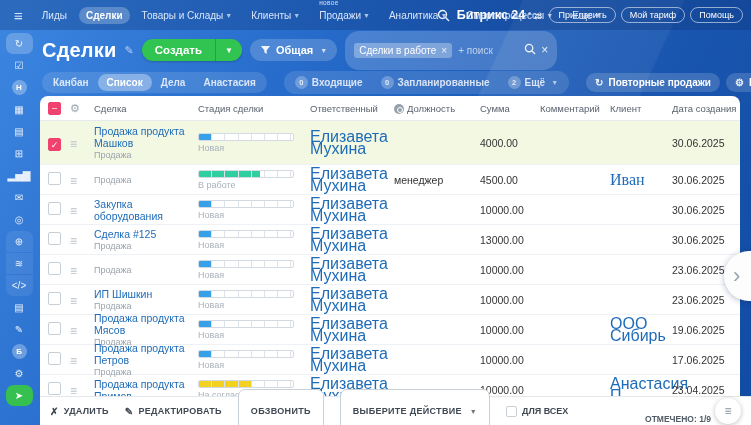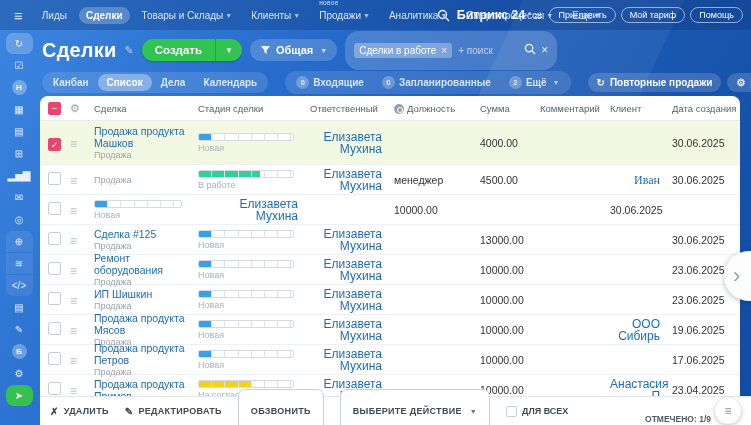--- a/index.html
+++ b/index.html
@@ -85,21 +85,21 @@
   .row.selected{background:#f3f8e3;}
   .dlink{color:#1e6bb8;font-size:10.5px;line-height:12px;text-decoration:none;display:block;cursor:pointer;}
   .subt{color:#9aa3ad;font-size:9px;margin-top:1px;line-height:10px;}
   .titlecell{padding-right:10px;overflow:hidden;}
   .stagecell{padding-right:16px;}
   .bar{height:8px;border:1px solid #d3dae1;border-radius:2px;position:relative;background:#fff;overflow:hidden;}
   .bar-fill{position:absolute;top:0;left:0;bottom:0;}
   .bar-segs{position:absolute;inset:0;background:repeating-linear-gradient(90deg,transparent 0 12.2px,#dde3e9 12.2px 13.2px);}
   .stage-label{font-size:9px;color:#a9b1bb;margin-top:2px;white-space:nowrap;overflow:hidden;}
   .cell-txt{font-size:10.5px;color:#333;white-space:nowrap;overflow:hidden;}
-  .cell-link{font-size:12px;color:#1e6bb8;line-height:12px;cursor:pointer;padding-right:12px;text-align:right;}
+  .cell-link{font-size:16px;color:#1e6bb8;line-height:12px;cursor:pointer;padding-right:12px;}
 
   
   .footerbar{position:absolute;left:40px;right:0;bottom:0;height:28px;background:#fff;display:flex;align-items:center;gap:16px;padding:0 10px;z-index:4;box-shadow:0 -1px 0 #e3e8ed;}
   .f-act{display:flex;align-items:center;gap:5px;font-size:9px;font-weight:bold;color:#3f4853;text-transform:uppercase;letter-spacing:.3px;cursor:pointer;white-space:nowrap;}
   .f-act .fi{font-size:10px;color:#5aununits646f;}
   .f-btn{border:1px solid #c8d0d9;border-radius:7px;padding:16px 12px;font-size:9px;font-weight:bold;color:#3f4853;text-transform:uppercase;background:#fff;cursor:pointer;font-family:inherit;letter-spacing:.3px;white-space:nowrap;display:flex;align-items:center;gap:6px;}
   .f-check{display:flex;align-items:center;gap:5px;font-size:9px;font-weight:bold;color:#3f4853;text-transform:uppercase;cursor:pointer;}
   .f-check .cb{width:11px;height:11px;}
   .f-right{margin-left:auto;display:flex;align-items:flex-end;gap:4px;font-size:8.5px;font-weight:bold;color:#525b66;text-transform:uppercase;white-space:nowrap;}
   .f-circle{width:26px;height:26px;border-radius:50%;background:#fff;box-shadow:0 1px 5px rgba(0,0,0,0.25);display:flex;align-items:center;justify-content:center;color:#8a93a0;font-size:12px;cursor:pointer;flex:0 0 26px;}
@@ -199,21 +199,21 @@
           <span class="f-x">×</span>
         </span>
       </div>
     </div>
 
     <div class="tabsrow">
       <div class="tab-group" id="viewTabs">
           <span class="tab">Канбан</span>
           <span class="tab active">Список</span>
           <span class="tab">Дела</span>
-          <span class="tab">Календарь</span>
+          <span class="tab">Анастасия</span>
         </div>
       <div class="tab-group" id="counterTabs">
           <span class="tab">
             <span class="cbadge">0</span>
             <span>Входящие</span>
           </span>
           <span class="tab">
             <span class="cbadge">0</span>
             <span>Запланированные</span>
           </span>
@@ -286,20 +286,23 @@
             <span class="cell-link">Елизавета Мухина</span>
             <span class="cell-txt">менеджер</span>
             <span class="cell-txt">4500.00</span>
             <span class="cell-txt"></span>
             <span class="cell-link" style="white-space: normal; font-family: Liberation Serif, serif;">Иван</span>
             <span class="cell-txt">30.06.2025</span>
           </div>
           <div class="row">
             <span><span class="cb"></span></span>
             <span><span class="burg">≡</span></span>
+            <span class="titlecell">
+              <a class="dlink">Закупка оборудования</a>
+            </span>
             <span class="stagecell">
               <div class="bar">
                 <div class="bar-fill" style="width: 14%; background: rgb(54, 160, 232);"></div>
                 <div class="bar-segs"></div>
               </div>
               <div class="stage-label">Новая</div>
             </span>
             <span class="cell-link">Елизавета Мухина</span>
             <span class="cell-txt"></span>
             <span class="cell-txt">10000.00</span>
@@ -325,21 +328,20 @@
             <span class="cell-txt"></span>
             <span class="cell-txt">13000.00</span>
             <span class="cell-txt"></span>
             <span class="cell-link" style="white-space: normal;"></span>
             <span class="cell-txt">30.06.2025</span>
           </div>
           <div class="row">
             <span><span class="cb"></span></span>
             <span><span class="burg">≡</span></span>
             <span class="titlecell">
-              <a class="dlink">Ремонт оборудования</a>
               <div class="subt">Продажа</div>
             </span>
             <span class="stagecell">
               <div class="bar">
                 <div class="bar-fill" style="width: 14%; background: rgb(54, 160, 232);"></div>
                 <div class="bar-segs"></div>
               </div>
               <div class="stage-label">Новая</div>
             </span>
             <span class="cell-link">Елизавета Мухина</span>

